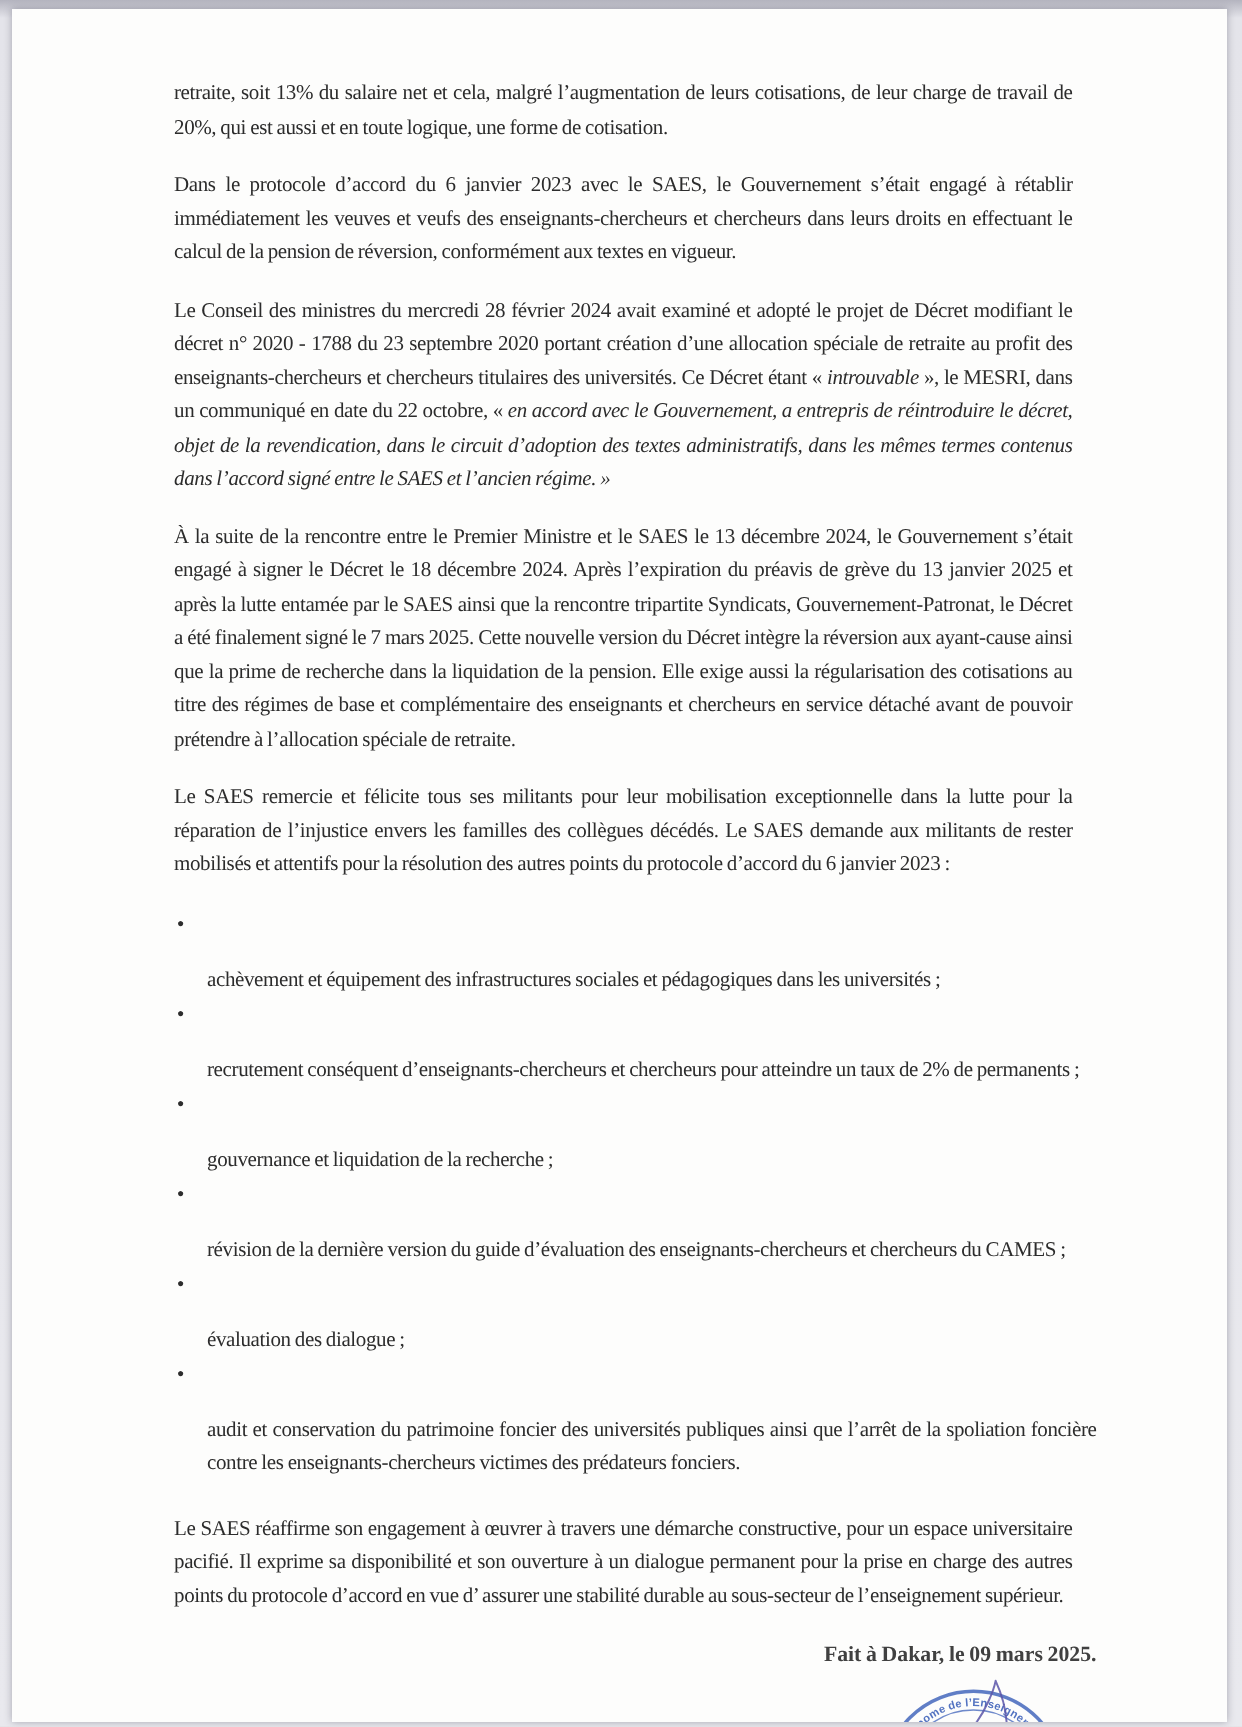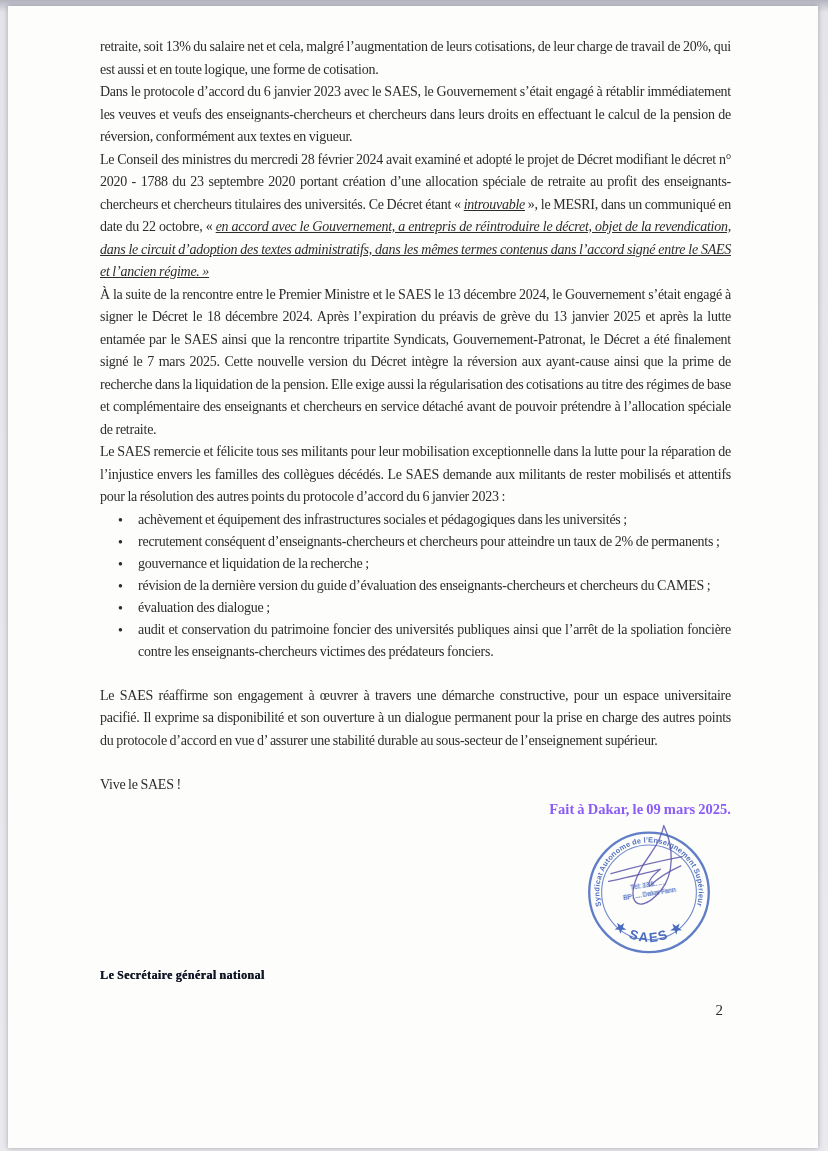--- a/index.html
+++ b/index.html
@@ -19,30 +19,30 @@
     box-shadow:0 0 5px rgba(40,40,60,.35);
     overflow:hidden;position:relative;
   }
   .content{
     padding:30px 87px 0 92px;
     font-size:14px;line-height:22.5px;
     letter-spacing:-0.25px;word-spacing:-0.5px;
     color:var(--text,#2c2c2c);
     text-align:justify;
   }
-  .para{margin:0;}
+  .para{margin:16px;}
   .para.spaced{margin-top:22px;}
-  .para em{font-style:italic;text-decoration:underline;}
+  .para em{font-style:italic;}
   .bullet-list{margin:0;}
   .bullet-item{display:flex;line-height:22px;}
   .bullet-marker{flex:none;width:20px;margin-left:18px;font-size:8px;line-height:22px;}
-  .bullet-text{flex:1;text-align:justify;}
+  .bullet-text{flex:1;text-align:justify;margin-top:38px;}
   .dateline{
     text-align:right;font-weight:bold;font-size:14.5px;
-    letter-spacing:0;margin-top:1px;color:#8b5cf6;
+    letter-spacing:0;margin-top:1px;color:#404040;
   }
   .sig-area{position:relative;height:142px;}
   .stamp-svg{position:absolute;right:16px;top:4px;width:132px;height:132px;overflow:visible;}
   .ring-outer{fill:none;stroke:var(--stamp-blue,#4a6cbe);stroke-width:3;opacity:.88;}
   .ring-inner{fill:none;stroke:var(--stamp-blue,#4a6cbe);stroke-width:1.4;opacity:.8;}
   .ring-text{font-family:"Liberation Sans",sans-serif;font-weight:700;font-size:9.6px;
     fill:var(--stamp-blue,#4a6cbe);letter-spacing:.3px;opacity:.95;}
   .name-text{font-family:"Liberation Sans",sans-serif;font-weight:700;font-size:17px;
     fill:var(--stamp-blue,#4a6cbe);letter-spacing:2px;}
   .center-text text{font-family:"Liberation Sans",sans-serif;font-weight:700;font-size:8.5px;
@@ -88,21 +88,20 @@
             <div class="bullet-item">
               <span class="bullet-marker">●</span>
               <span class="bullet-text">évaluation des dialogue ;</span>
             </div>
             <div class="bullet-item">
               <span class="bullet-marker">●</span>
               <span class="bullet-text">audit et conservation du patrimoine foncier des universités publiques ainsi que l’arrêt de la spoliation foncière contre les enseignants-chercheurs victimes des prédateurs fonciers.</span>
             </div>
           </div>
           <div class="para spaced"><span>Le SAES réaffirme son engagement à œuvrer à travers une démarche constructive, pour un espace universitaire pacifié. Il exprime sa disponibilité et son ouverture à un dialogue permanent pour la prise en charge des autres points du protocole d’accord en vue d’ assurer une stabilité durable au sous-secteur de l’enseignement supérieur.</span></div>
-          <div class="para spaced"><span>Vive le SAES !</span></div>
         </div>
 
       <div class="dateline">Fait à Dakar, le 09 mars 2025.</div>
 
       <div class="sig-area">
         <svg class="stamp-svg" viewBox="0 0 170 170">
           <defs>
             <path id="arc-top" d="M 25,110 A 64,64 0 1 1 145,110" fill="none"></path>
             <path id="arc-bottom" d="M 36,129 A 64,64 0 0 0 134,129" fill="none"></path>
             <filter id="stamp-blur">

